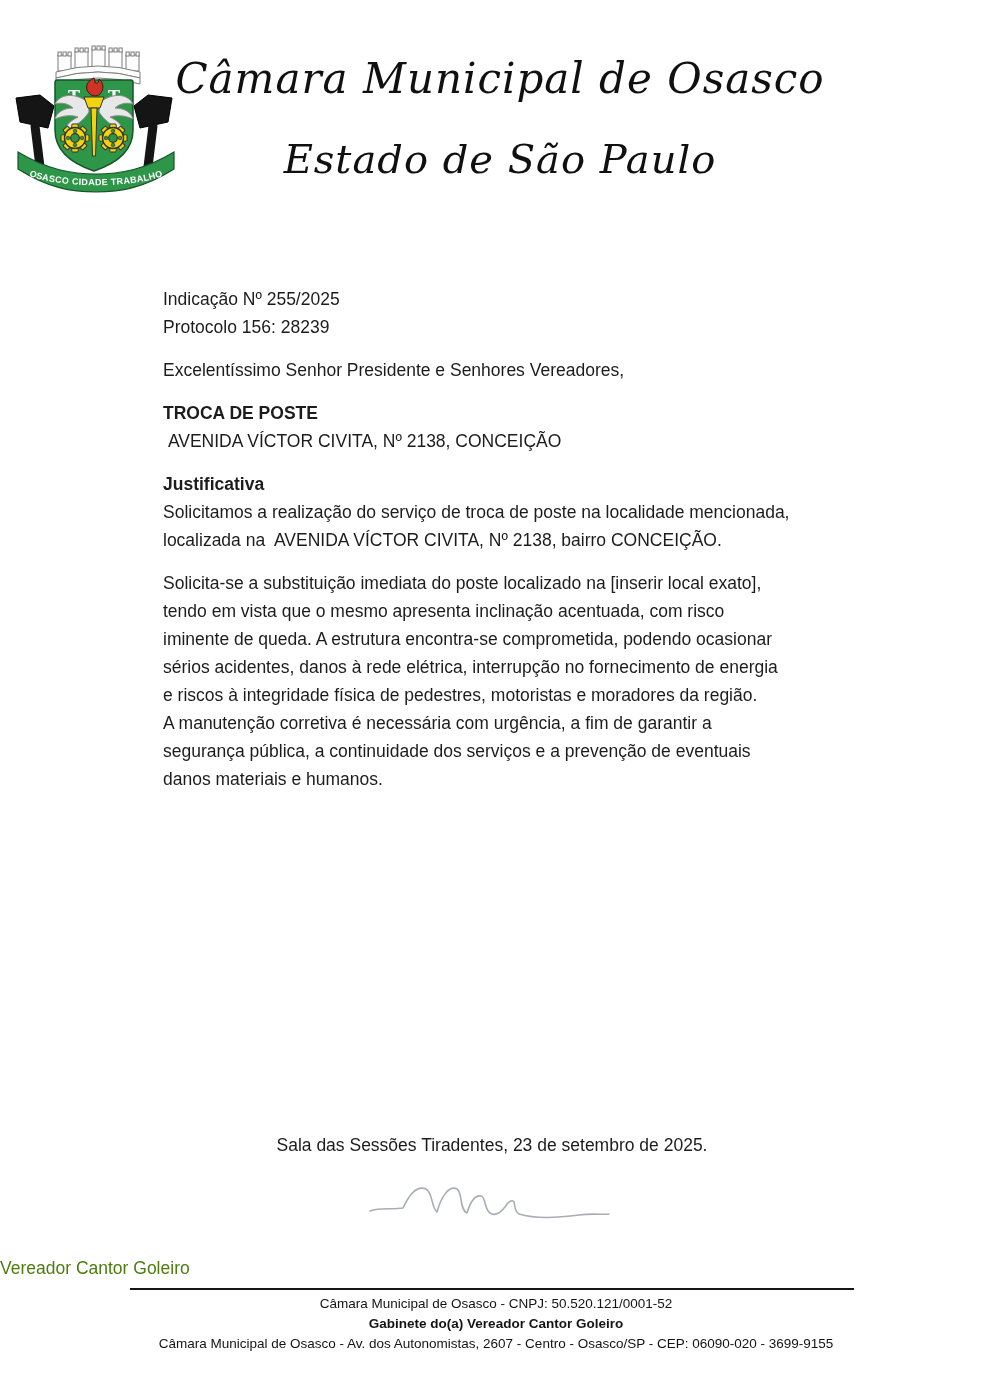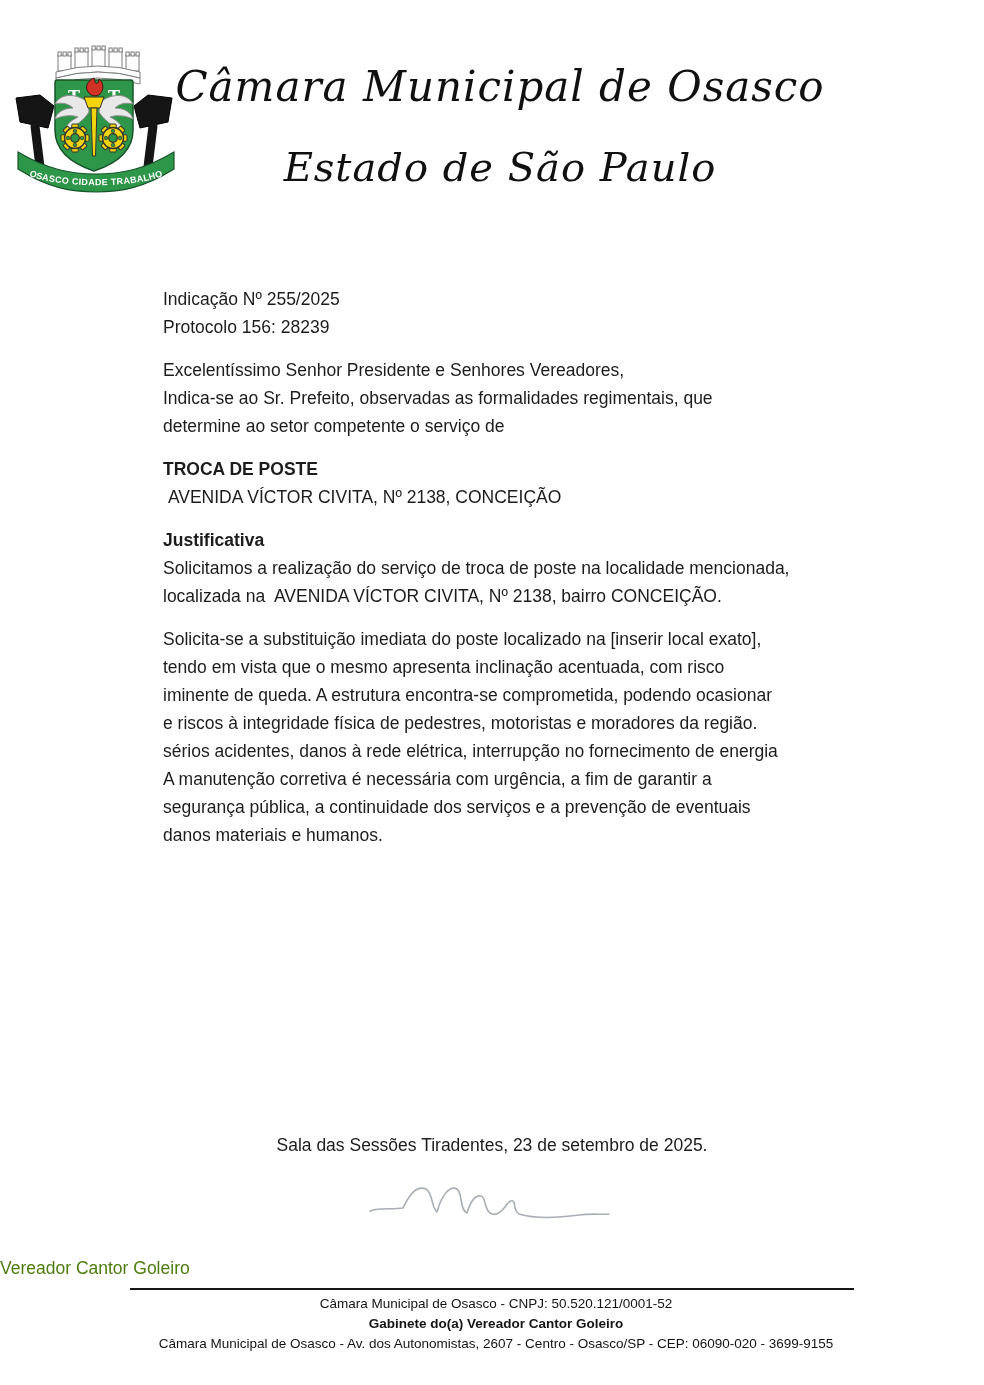--- a/index.html
+++ b/index.html
@@ -2,21 +2,21 @@
 <html><head>
 <meta charset="utf-8">
 <style>
   html,body { margin:0; padding:0; background:#ffffff; }
   .page {
     position:relative; width:984px; height:1385px; background:#ffffff;
     font-family:"Liberation Sans", sans-serif; color:#1b1b1b; overflow:hidden;
   }
   
   .crest { position:absolute; left:12px; top:42px; }
-  .titles { position:absolute; left:170px; top:12px; width:660px; height:210px; }
+  .titles { position:absolute; left:170px; top:4px; width:660px; height:210px; }
   .org-title {
     position:absolute; top:50px; left:0; width:100%; text-align:center;
     font-family:"DejaVu Serif", serif; font-style:italic; font-size:42px; color:#101010;
     letter-spacing:1px; white-space:nowrap;
   }
   .org-subtitle {
     position:absolute; top:132px; left:0; width:100%; text-align:center;
     font-family:"DejaVu Serif", serif; font-style:italic; font-size:40px; color:#101010;
     letter-spacing:1px; white-space:nowrap;
   }
@@ -141,45 +141,41 @@
   </header>
 
   <main class="doc-body">
     <div class="block">
       <div class="tline">Indicação Nº 255/2025</div>
       <div class="tline">Protocolo 156: 28239</div>
     </div>
 
     <div class="block">
       <div class="tline">Excelentíssimo Senhor Presidente e Senhores Vereadores,</div>
-      <div>
-          <div class="tline">Indica-se ao Sr. Prefeito, observadas as formalidades regimentais, que</div>
-          <div class="tline">determine ao setor competente o serviço de</div>
-        </div>
     </div>
 
     <div class="block">
       <div class="tline bold">TROCA DE POSTE</div>
       <div class="tline"> AVENIDA VÍCTOR CIVITA, Nº 2138, CONCEIÇÃO</div>
     </div>
 
     <div class="block">
       <div class="tline bold">Justificativa</div>
       <div>
           <div class="tline">Solicitamos a realização do serviço de troca de poste na localidade mencionada,</div>
           <div class="tline">localizada na  AVENIDA VÍCTOR CIVITA, Nº 2138, bairro CONCEIÇÃO.</div>
         </div>
     </div>
 
     <div class="block">
         <div class="tline">Solicita-se a substituição imediata do poste localizado na [inserir local exato],</div>
         <div class="tline">tendo em vista que o mesmo apresenta inclinação acentuada, com risco</div>
         <div class="tline">iminente de queda. A estrutura encontra-se comprometida, podendo ocasionar</div>
+        <div class="tline">sérios acidentes, danos à rede elétrica, interrupção no fornecimento de energia</div>
         <div class="tline">e riscos à integridade física de pedestres, motoristas e moradores da região.</div>
-        <div class="tline">sérios acidentes, danos à rede elétrica, interrupção no fornecimento de energia</div>
         <div class="tline">A manutenção corretiva é necessária com urgência, a fim de garantir a</div>
         <div class="tline">segurança pública, a continuidade dos serviços e a prevenção de eventuais</div>
         <div class="tline">danos materiais e humanos.</div>
       </div>
   </main>
 
   <div class="date-line">Sala das Sessões Tiradentes, 23 de setembro de 2025.</div>
 
   <div class="signature-wrap">
     <svg width="270" height="50" viewBox="0 0 270 50" xmlns="http://www.w3.org/2000/svg">

